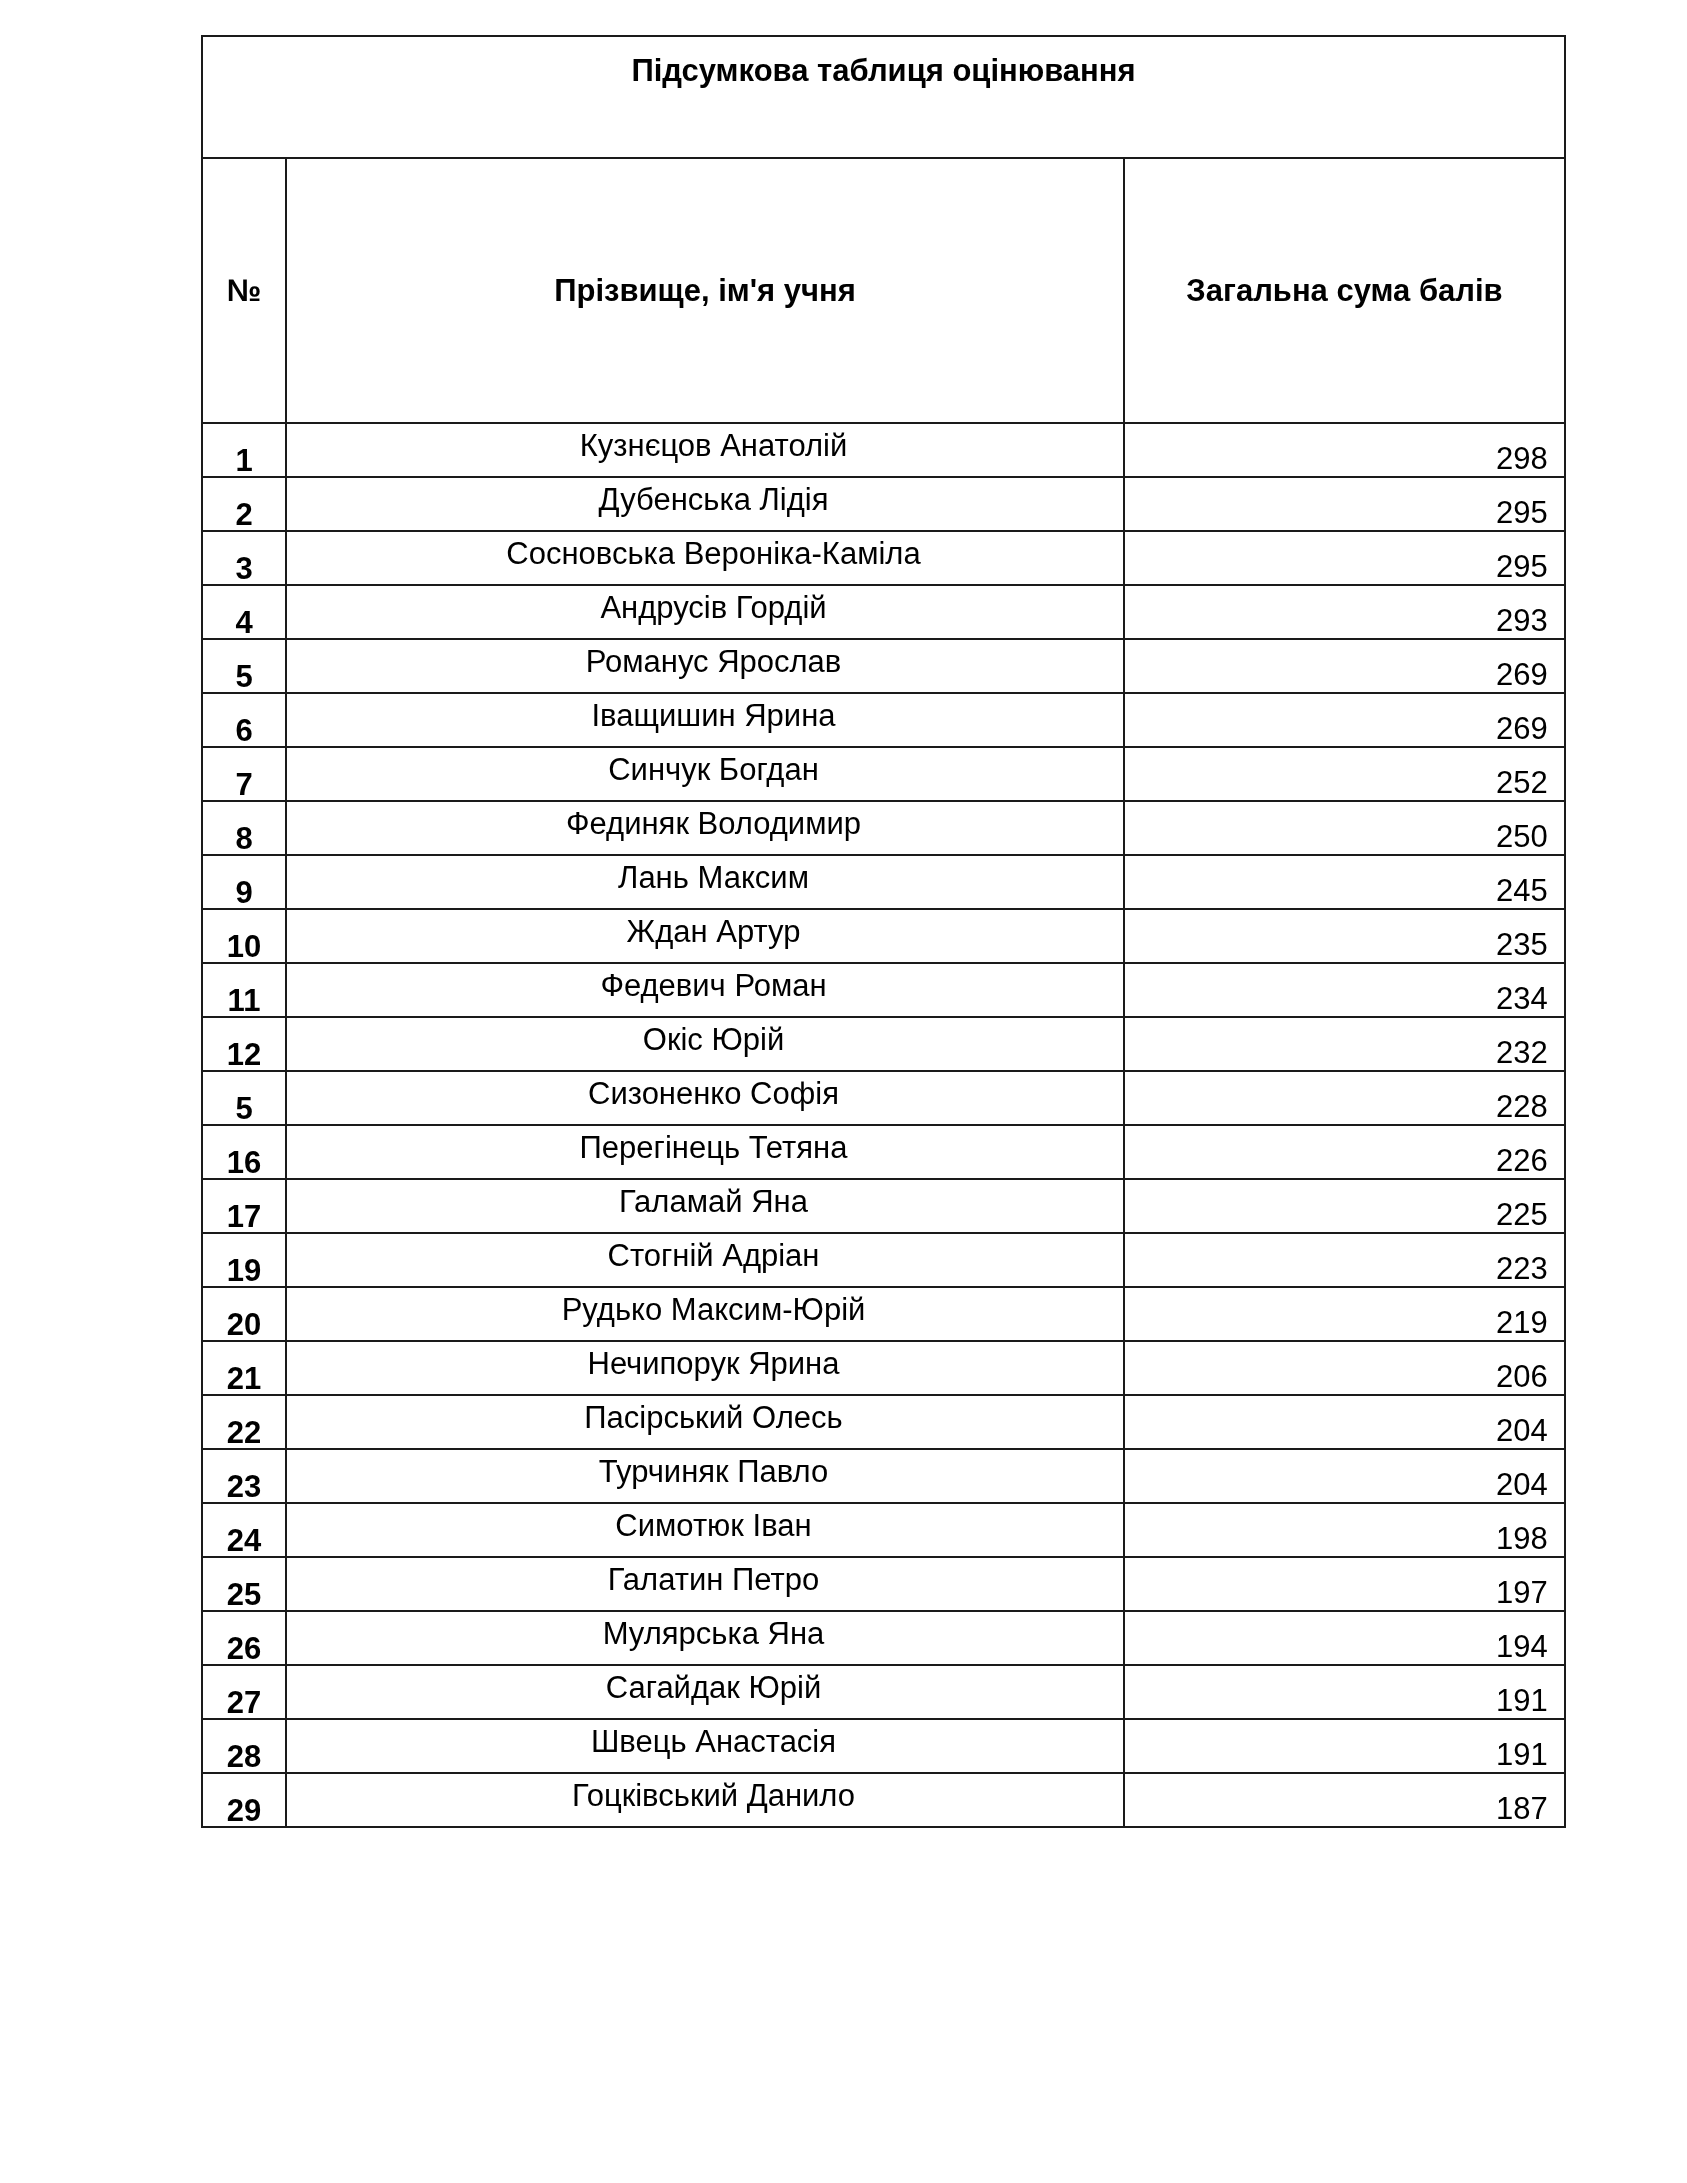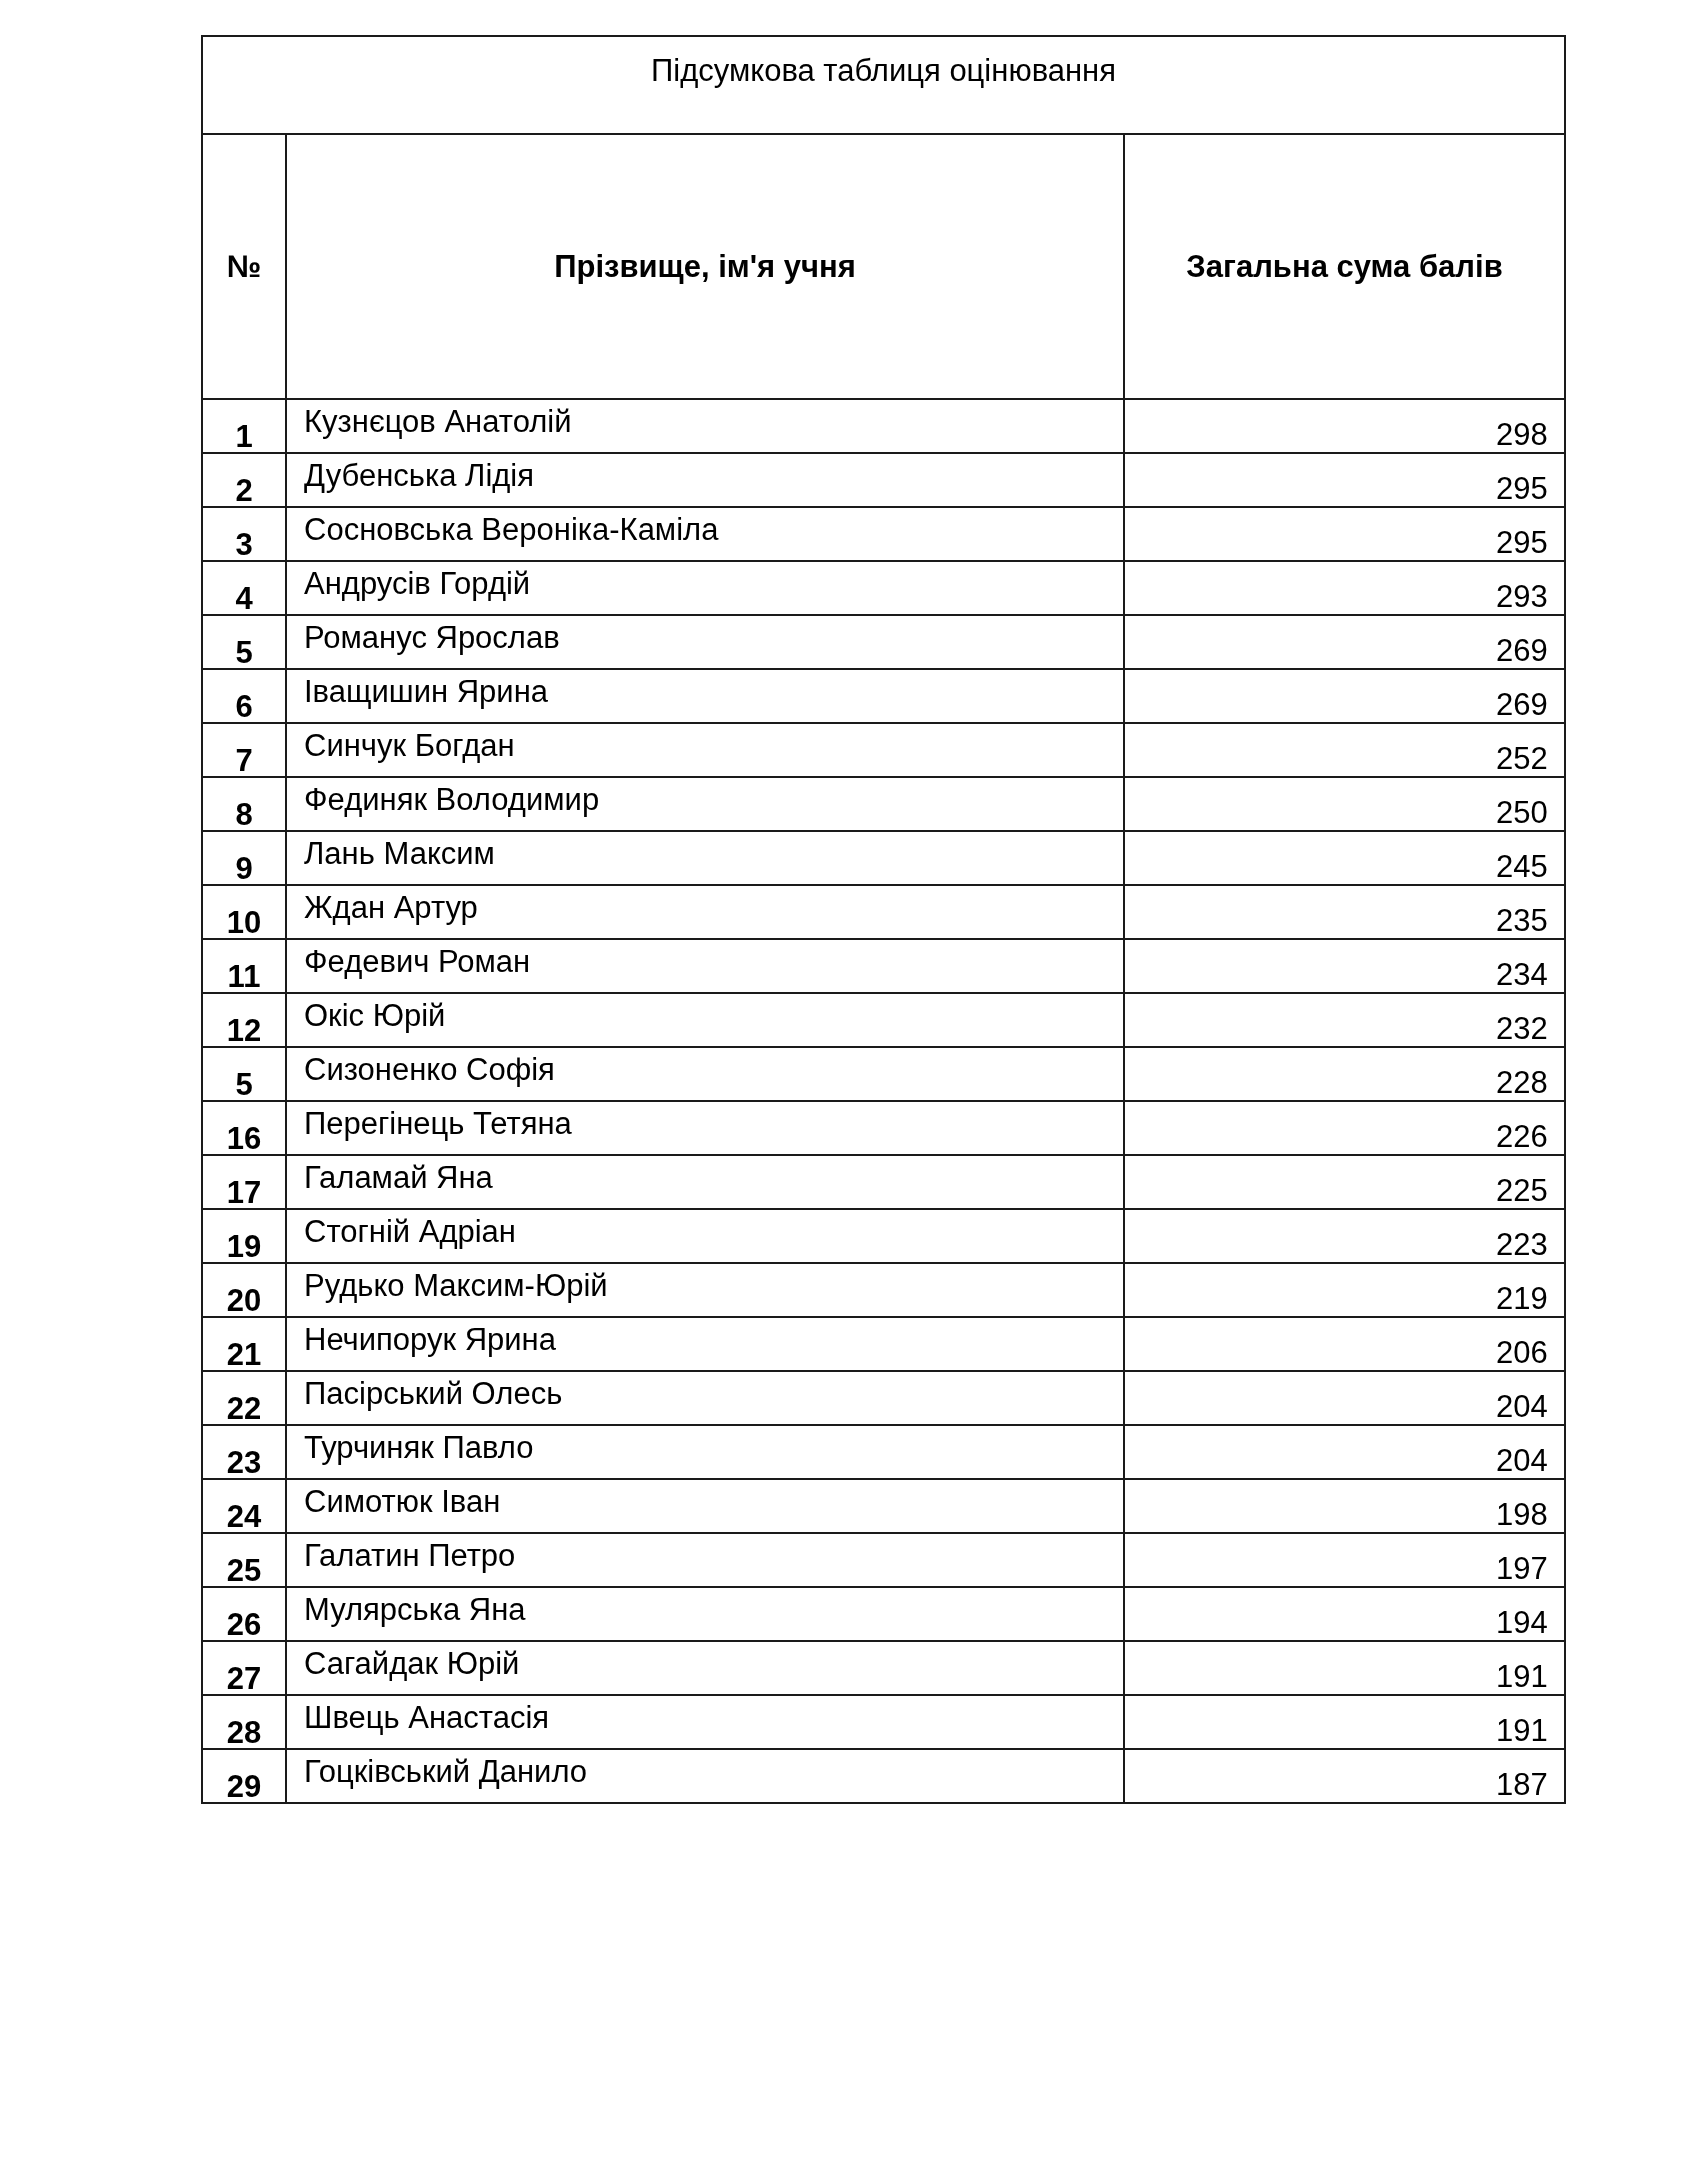--- a/index.html
+++ b/index.html
@@ -24,23 +24,23 @@
     }
     .sheet td, .sheet th {
       border: 2px solid #1a1a1a;
       padding: 0;
     }
     .col-num { width: 84px; }
     .col-name { width: 838px; }
     .col-score { width: 441px; }
 
     .title-row th {
-      height: 98px;
-      font-size: 31px;
-      font-weight: normal;
+      height: 122px;
+      font-size: 31px;
+      font-weight: bold;
       text-align: center;
       vertical-align: top;
       padding-top: 16.3px;
       box-sizing: border-box;
     }
     .head-row th {
       height: 263px;
       font-size: 31px;
       font-weight: bold;
       text-align: center;
@@ -56,21 +56,21 @@
     .data-row td.c-num {
       font-size: 31px;
       font-weight: bold;
       text-align: center;
       vertical-align: bottom;
       padding-bottom: 0px;
       line-height: 1;
     }
     .data-row td.c-name {
       font-size: 31px;
-      text-align: left;
+      text-align: center;
       vertical-align: top;
       padding-left: 17px;
       padding-top: 5.4px;
       line-height: 1.1;
     }
     .data-row td.c-score {
       font-size: 31px;
       text-align: right;
       vertical-align: bottom;
       padding-right: 16.3px;

